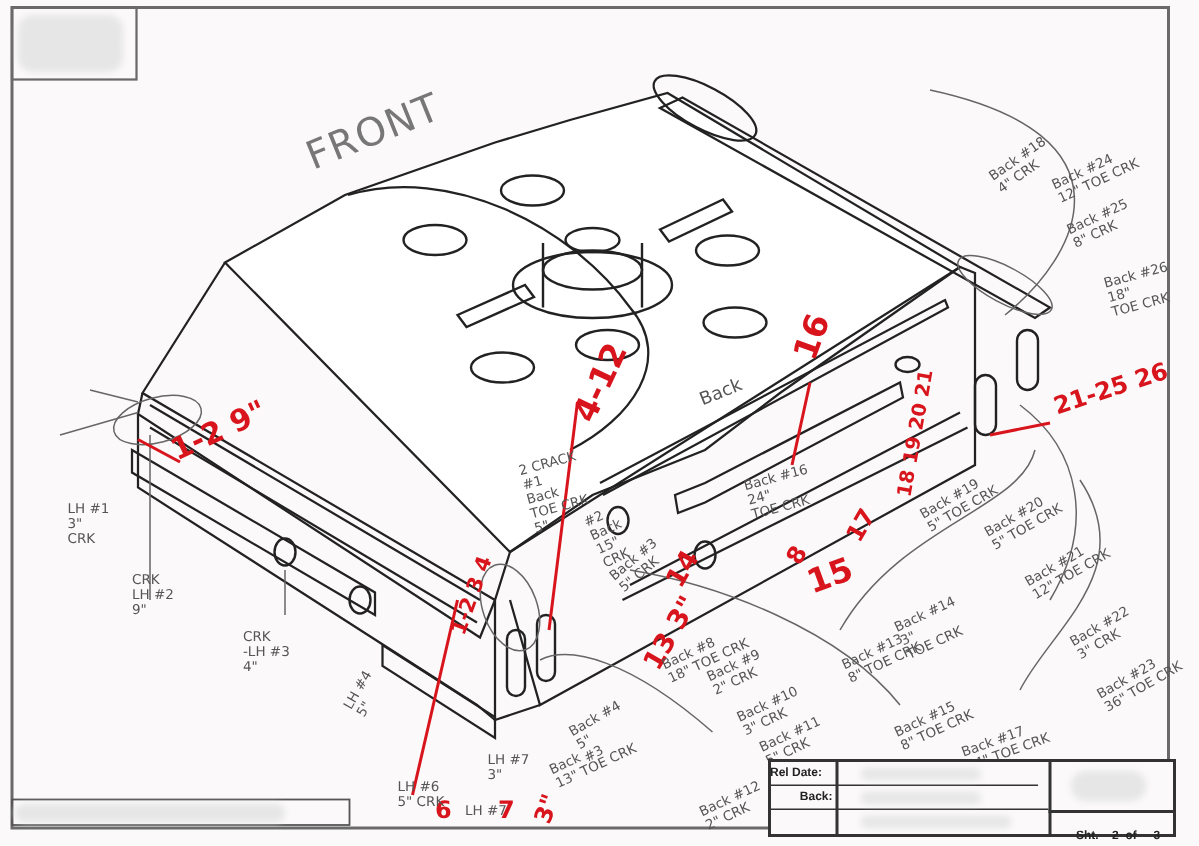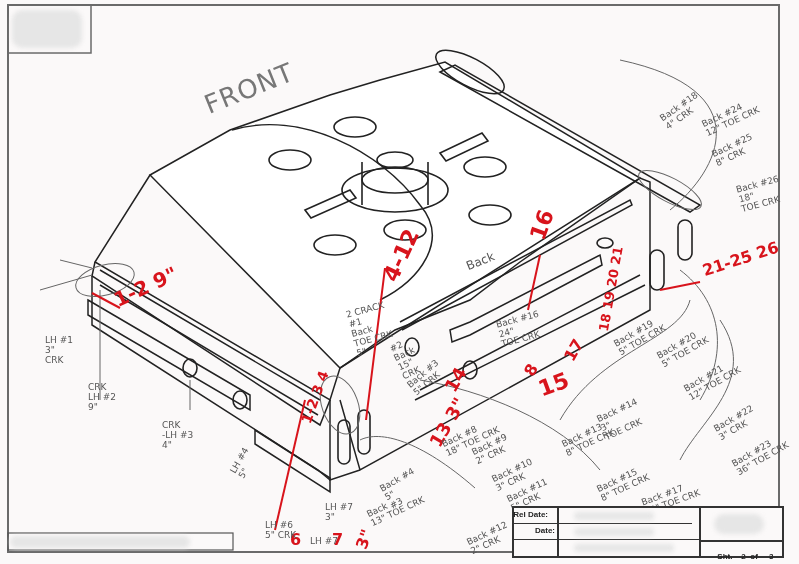--- a/index.html
+++ b/index.html
@@ -201,21 +201,21 @@
 8" CRK</div>
   <div class="note" style="left:735px;top:185px;transform:rotate(-15deg);">Back #26
 18"
 TOE CRK</div>
 
   <div class="tb">
     <div class="tb-row" style="top:0;width:178px;">
       <span class="tb-label" style="right:144px;top:2px;width:40px;">Rel Date:</span>
     </div>
     <div class="tb-row" style="top:16px;width:185px;">
-      <span class="tb-label" style="right:144px;top:2px;width:40px;">Date:</span>
+      <span class="tb-label" style="right:144px;top:2px;width:40px;">Back:</span>
     </div>
     <div style="position:absolute;left:43px;top:0;width:1.5px;height:48px;background:#333;"></div>
     <div style="position:absolute;left:185px;top:0;width:1.5px;height:48px;background:#333;"></div>
     <div style="position:absolute;left:185px;top:32px;width:83px;height:1.5px;background:#333;"></div>
     <div style="position:absolute;left:190px;top:35px;font-size:8px;font-weight:bold;color:#222;white-space:pre;">
       <span>Sht.</span>&nbsp;&nbsp;&nbsp;&nbsp;<span>2</span>&nbsp;&nbsp;<span>of</span>&nbsp;&nbsp;&nbsp;&nbsp;&nbsp;<span>3</span>
     </div>
     <div class="blur" style="left:60px;top:4px;width:80px;height:8px;"></div>
     <div class="blur" style="left:60px;top:20px;width:80px;height:8px;"></div>
     <div class="blur" style="left:60px;top:36px;width:100px;height:8px;"></div>

